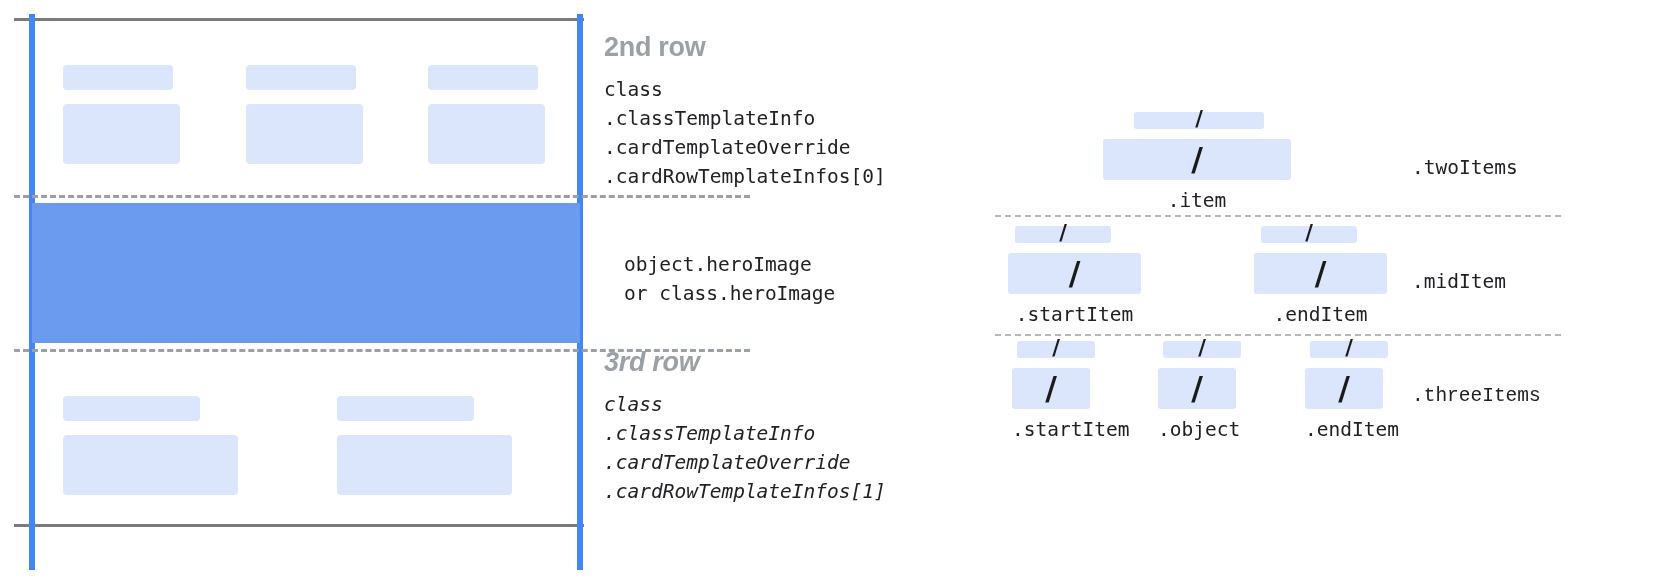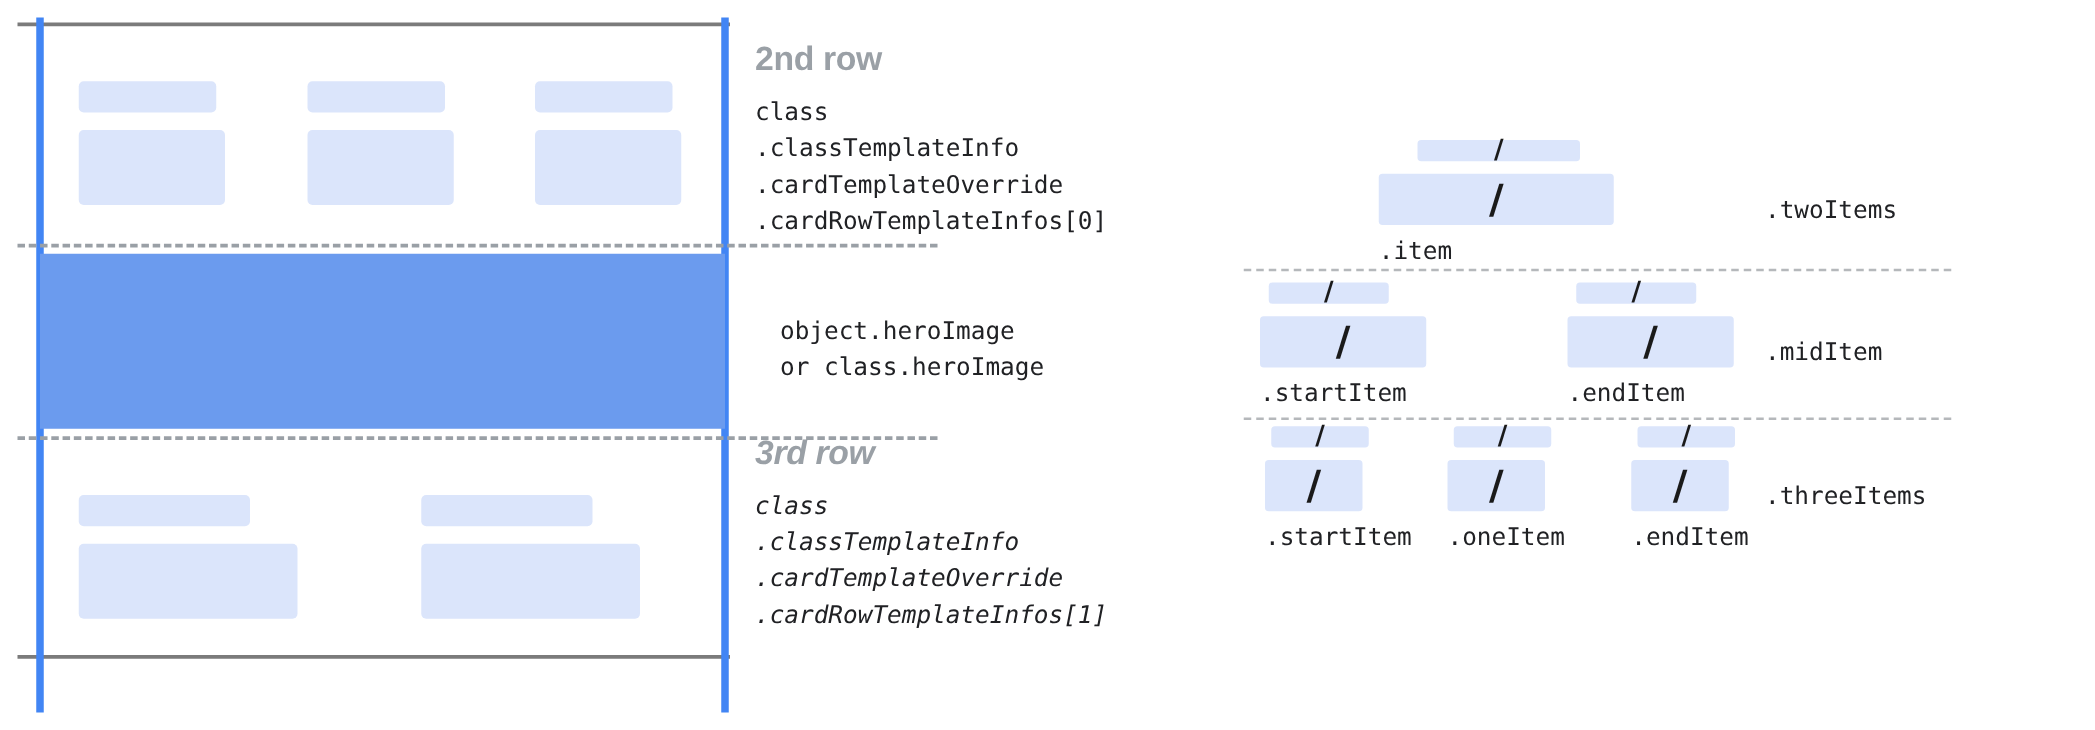--- a/index.html
+++ b/index.html
@@ -90,21 +90,21 @@
     font-family:"DejaVu Sans", sans-serif;
     font-weight:bold; color:#1a1a1a; line-height:1;
     transform: translateY(-1px);
   }
   .bar.thin { height:17px; }
   .bar.thin .slash { font-size:21px; }
   .bar.thick { height:41px; margin-top:10px; }
   .bar.thick .slash { font-size:32px; }
 
   .slot-label {
-    margin-top:9px; text-align:left;
+    margin-top:9px; text-align:center;
     font-family:"DejaVu Sans Mono", monospace;
     font-size:19.5px; color:#202124; white-space:nowrap;
   }
   .group-label {
     position:absolute;
     font-family:"DejaVu Sans Mono", monospace;
     font-size:19.5px; color:#202124; white-space:nowrap;
   }
 
   
@@ -122,21 +122,21 @@
   .g2 .slot-label { width:133px; }
   .g2 .group-label { left:452px; top:44px; }
 
   
   .g3 .slot.s-start { left:52px; }
   .g3 .slot.s-mid   { left:198px; }
   .g3 .slot.s-end   { left:345px; }
   .g3 .bar.thin  { width:78px; margin-left:5px; }
   .g3 .bar.thick { width:78px; }
   .g3 .slot-label { width:78px; }
-  .g3 .group-label { left:452px; top:44px; }
+  .g3 .group-label { left:452px; top:44px;font-family:Liberation Mono, monospace; }
 </style>
 </head>
 <body>
 
 <div id="root">
 
   <div id="left-diagram">
 
     <div class="hline top"></div>
     <div class="hline bottom"></div>
@@ -256,21 +256,21 @@
           </div>
           <div class="slot-label">.startItem</div>
         </div>
         <div class="slot s-mid">
           <div class="bar thin">
             <span class="slash">/</span>
           </div>
           <div class="bar thick">
             <span class="slash">/</span>
           </div>
-          <div class="slot-label">.oneItem</div>
+          <div class="slot-label">.object</div>
         </div>
         <div class="slot s-end">
           <div class="bar thin">
             <span class="slash">/</span>
           </div>
           <div class="bar thick">
             <span class="slash">/</span>
           </div>
           <div class="slot-label">.endItem</div>
         </div>

